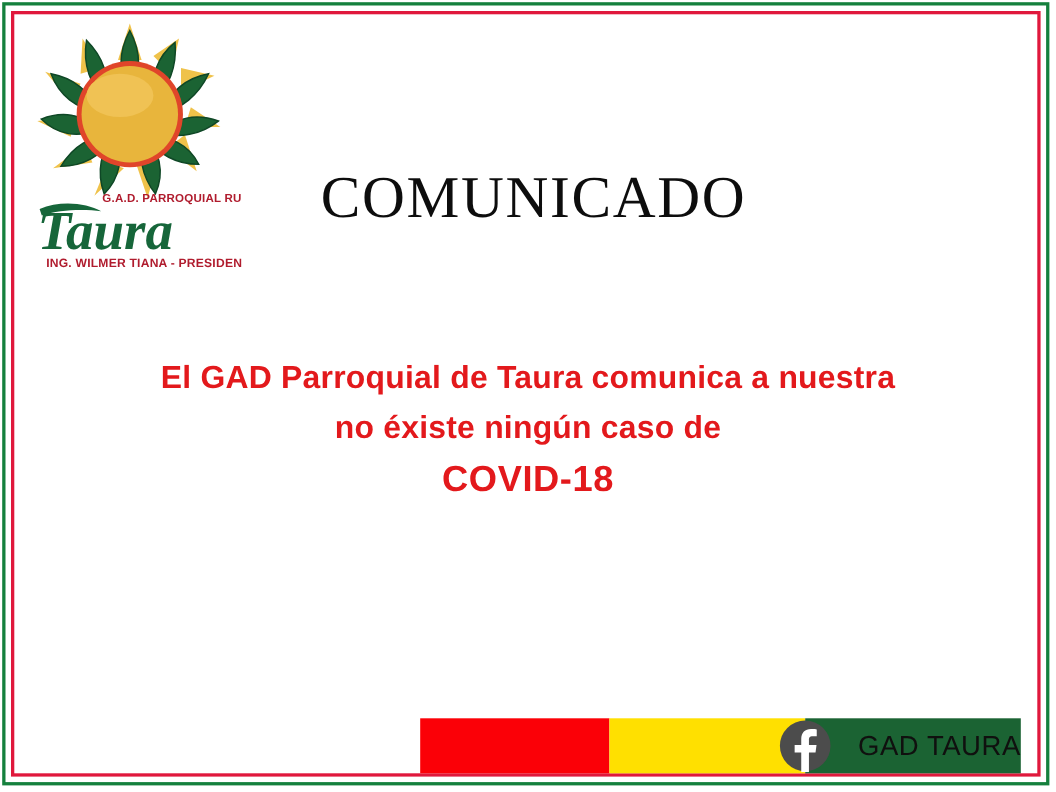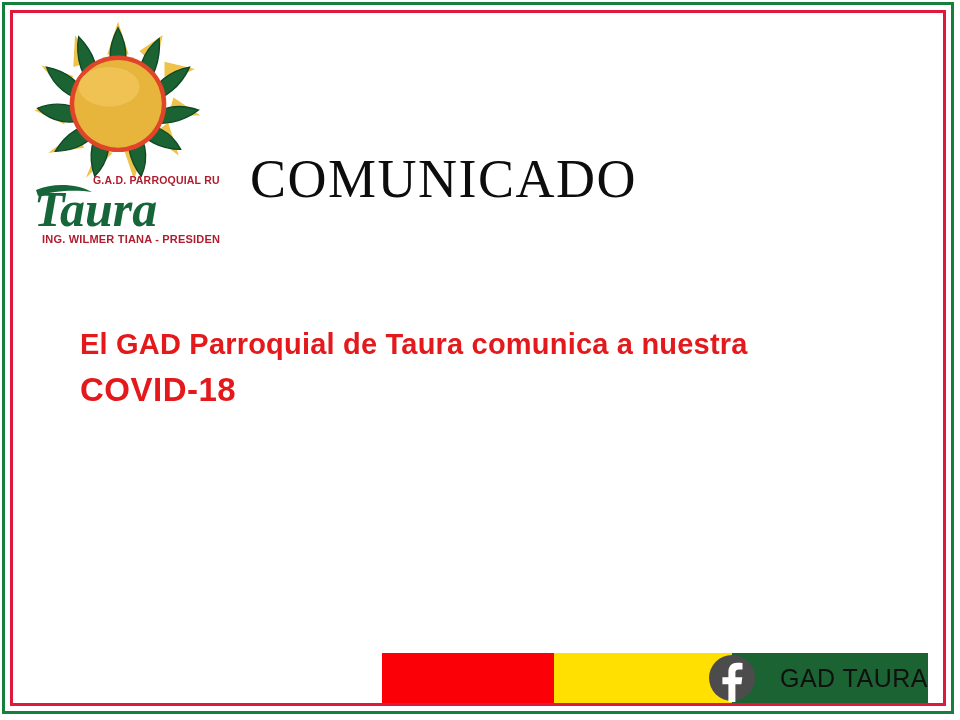--- a/index.html
+++ b/index.html
@@ -67,37 +67,37 @@
     height: 82px;
   }
   .logo-wordmark svg { display: block; width: 100%; height: 100%; }
 
   
   .headline {
     position: absolute;
     left: 250px;
     top: 152px;
     width: 470px;
-    text-align: left;
+    text-align: center;
     font-family: "Liberation Serif", serif;
     font-size: 54px;
     font-weight: 400;
     letter-spacing: 1.5px;
     color: #0d0d0d;
     line-height: 1;
     white-space: nowrap;
   }
 
   
   .message {
     position: absolute;
     left: 80px;
     top: 322px;
     width: 800px;
-    text-align: left;
+    text-align: center;
     color: #e3191c;
     font-family: "Liberation Sans", sans-serif;
     font-weight: bold;
     font-size: 29px;
     line-height: 45px;
     letter-spacing: 0.2px;
   }
 
   .message .line { display: block; white-space: nowrap; }
   .message .line-emphasis {
@@ -196,20 +196,21 @@
 
         <text x="22" y="73" font-family="Liberation Sans, sans-serif" font-size="11" font-weight="bold" letter-spacing="0.2" fill="#b01c2e">ING. WILMER TIANA - PRESIDENTE</text>
       </svg>
     </div>
   </div>
 
   <div class="headline">COMUNICADO</div>
 
   <div class="message">
     <span class="line">El GAD Parroquial de Taura comunica a nuestra</span>
+    <span class="line">no éxiste ningún caso de</span>
     <span class="line-emphasis">COVID-18</span>
   </div>
 
   <div class="footer-bar">
     <div class="seg-red"></div>
     <div class="seg-yellow"></div>
     <div class="seg-green">
       <span class="footer-label">GAD TAURA</span>
     </div>
 

